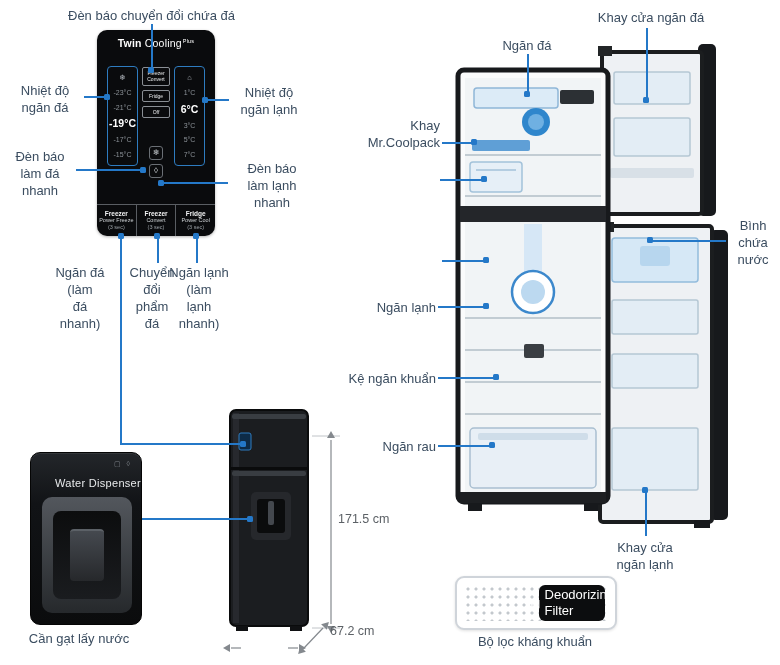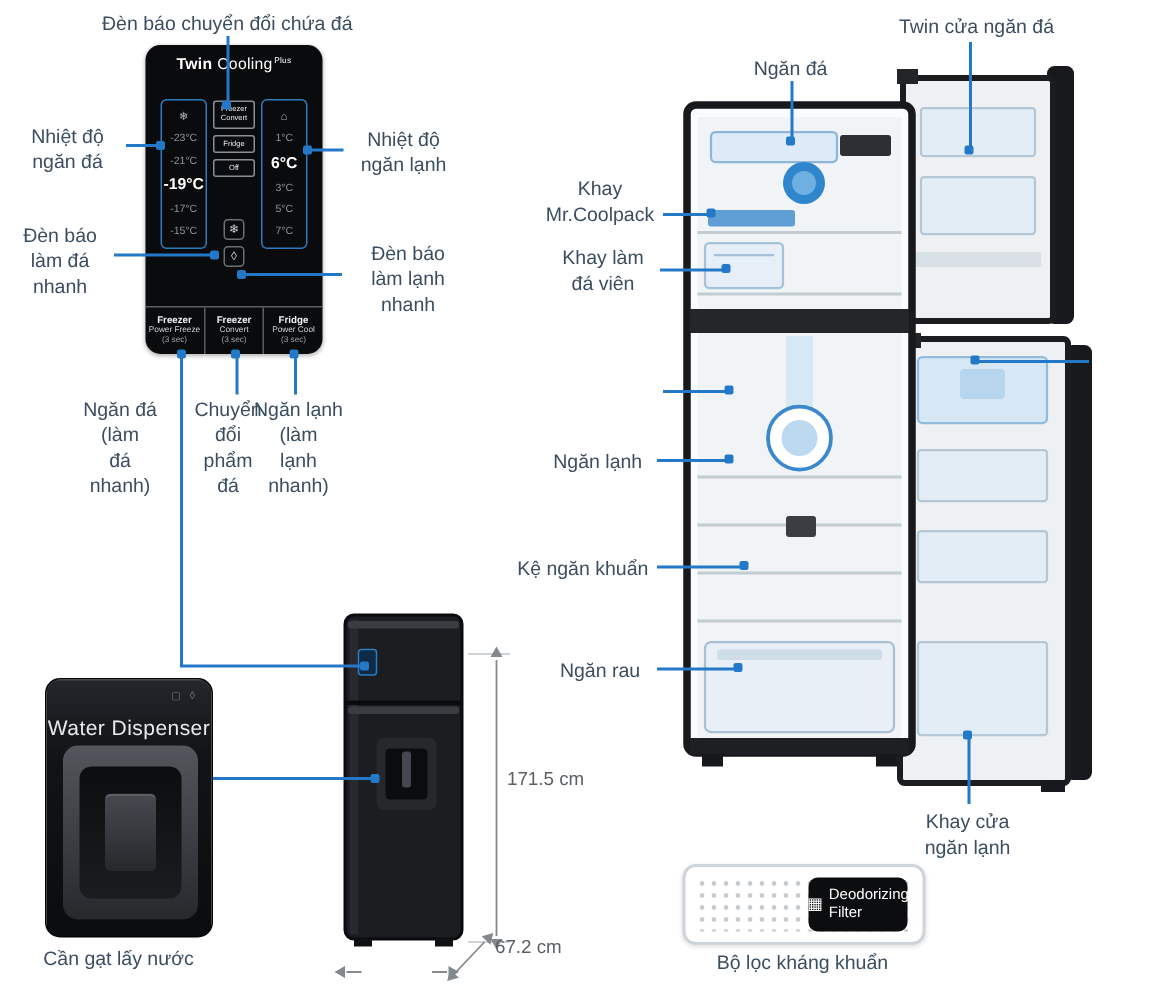--- a/index.html
+++ b/index.html
@@ -3,21 +3,21 @@
 <meta charset="utf-8">
 <style>
   *{margin:0;padding:0;box-sizing:border-box}
   html,body{width:780px;height:665px;background:#fff;font-family:"Liberation Sans",sans-serif;overflow:hidden}
   .stage{position:relative;width:780px;height:665px;background:#fff}
   .art{position:absolute;left:0;top:0}
 
   
   .lbl{position:absolute;color:#3b4d60;font-size:13px;line-height:1.3;white-space:pre-line}
   .lbl.c{text-align:center}
-  .lbl.r{text-align:center}
+  .lbl.r{text-align:right}
 
   
   .cl{position:absolute;display:block;background:#2478c8}
   .cd{position:absolute;display:block;width:6px;height:6px;background:#2478c8;border-radius:1.5px}
 
   
   .dim{position:absolute;color:#5c6166;font-size:12.5px}
 
   
   .panel{position:absolute;left:97px;top:30px;width:118px;height:206px;background:#0a0b0d;border-radius:10px;overflow:hidden;box-shadow:0 1px 3px rgba(0,0,0,.3)}
@@ -35,31 +35,31 @@
   .btnrow{position:absolute;left:0;bottom:0;width:100%;height:32px;border-top:1px solid #5a5e63;display:flex}
   .pbtn{flex:1;display:flex;flex-direction:column;align-items:center;justify-content:center;gap:1px}
   .pbtn+.pbtn{border-left:1px solid #5a5e63}
   .pl1{color:#f0f1f2;font-size:6.5px;font-weight:bold;line-height:1}
   .pl2{color:#cfd3d6;font-size:5.5px;line-height:1}
   .pl3{color:#9aa0a5;font-size:5.5px;line-height:1}
 
   
   .dispenser{position:absolute;left:30px;top:452px;width:112px;height:173px;background:linear-gradient(180deg,#23262a,#111316 30%,#0b0c0d);border:1px solid #050505;border-radius:10px;box-shadow:inset 0 1px 0 rgba(255,255,255,.08)}
   .disp-icons{position:absolute;top:7px;right:9px;color:#7c8187;font-size:7px;letter-spacing:2px}
-  .disp-title{position:absolute;top:24px;left:0;width:100%;text-align:center;color:#e8eaec;font-size:14px;letter-spacing:.3px}
+  .disp-title{position:absolute;top:24px;left:0;width:100%;text-align:right;color:#e8eaec;font-size:11px;letter-spacing:.3px}
   .disp-recess{position:absolute;left:11px;top:44px;width:90px;height:116px;background:linear-gradient(180deg,#53575d,#26292c);border-radius:10px}
   .disp-inner{position:absolute;left:11px;top:14px;width:68px;height:88px;background:linear-gradient(180deg,#0c0d0e,#1a1c1f);border-radius:8px}
   .disp-lever{position:absolute;left:50%;transform:translateX(-50%);top:18px;width:34px;height:52px;background:linear-gradient(180deg,#45494f,#26282b);border-radius:4px;border-top:2px solid #5c6167}
 
   
   .filterbox{position:absolute;left:455px;top:576px;width:162px;height:54px;background:#fff;border:2px solid #cfd4da;border-radius:9px;box-shadow:0 1px 3px rgba(0,0,0,.12)}
   .filter-dots{position:absolute;left:7px;top:7px;width:146px;height:36px;background:radial-gradient(circle,#c3c8cd 1.3px,transparent 1.8px);background-size:8px 8px}
   .filter-pill{position:absolute;right:10px;top:7px;width:66px;height:36px;background:#0c0d0f;border-radius:6px;display:flex;align-items:center;justify-content:center;gap:4px}
   .filter-ic{color:#fff;font-size:11px;line-height:1}
-  .filter-tx{color:#fff;font-size:10px;line-height:1.25;white-space:pre-line}
+  .filter-tx{color:#fff;font-size:13px;line-height:1.25;white-space:pre-line}
 </style>
 </head>
 <body>
 
 <div class="stage">
 
   <svg class="art" width="780" height="665" viewBox="0 0 780 665">
 
     <g>
 
@@ -222,29 +222,30 @@
 đá
 nhanh)</div>
   <div class="lbl c" style="left:124px;top:265px;width:56px">Chuyển
 đổi
 phẩm
 đá</div>
   <div class="lbl c" style="left:168px;top:265px;width:62px">Ngăn lạnh
 (làm
 lạnh
 nhanh)</div>
-  <div class="lbl c" style="left:586px;top:10px;width:130px">Twin cửa ngăn đá</div>
+  <div class="lbl c" style="left:586px;top:10px;width:130px">Khay cửa ngăn đá</div>
   <div class="lbl c" style="left:497px;top:38px;width:60px">Ngăn đá</div>
   <div class="lbl r" style="left:360px;top:118px;width:80px">Khay
 Mr.Coolpack</div>
-  <div class="lbl r" style="left:366px;top:164px;width:72px">Khay làm
-đá viên</div>
   <div class="lbl r" style="left:361px;top:300px;width:75px">Ngăn lạnh</div>
   <div class="lbl r" style="left:341px;top:371px;width:95px">Kệ ngăn khuẩn</div>
   <div class="lbl r" style="left:364px;top:439px;width:72px">Ngăn rau</div>
+  <div class="lbl c" style="left:730px;top:218px;width:46px">Bình
+chứa
+nước</div>
   <div class="lbl c" style="left:598px;top:540px;width:94px">Khay cửa
 ngăn lạnh</div>
   <div class="lbl c" style="left:452px;top:634px;width:166px">Bộ lọc kháng khuẩn</div>
   <div class="lbl c" style="left:18px;top:631px;width:122px">Cần gạt lấy nước</div>
 
   <div class="dim" style="left:338px;top:512px">171.5 cm</div>
   <div class="dim" style="left:330px;top:624px">67.2 cm</div>
   <div class="dim" style="left:242px;top:672px;width:44px;text-align:right">60 cm</div>
 
   <i class="cl" style="left:151px;top:24px;width:1.5px;height:46px"></i>

